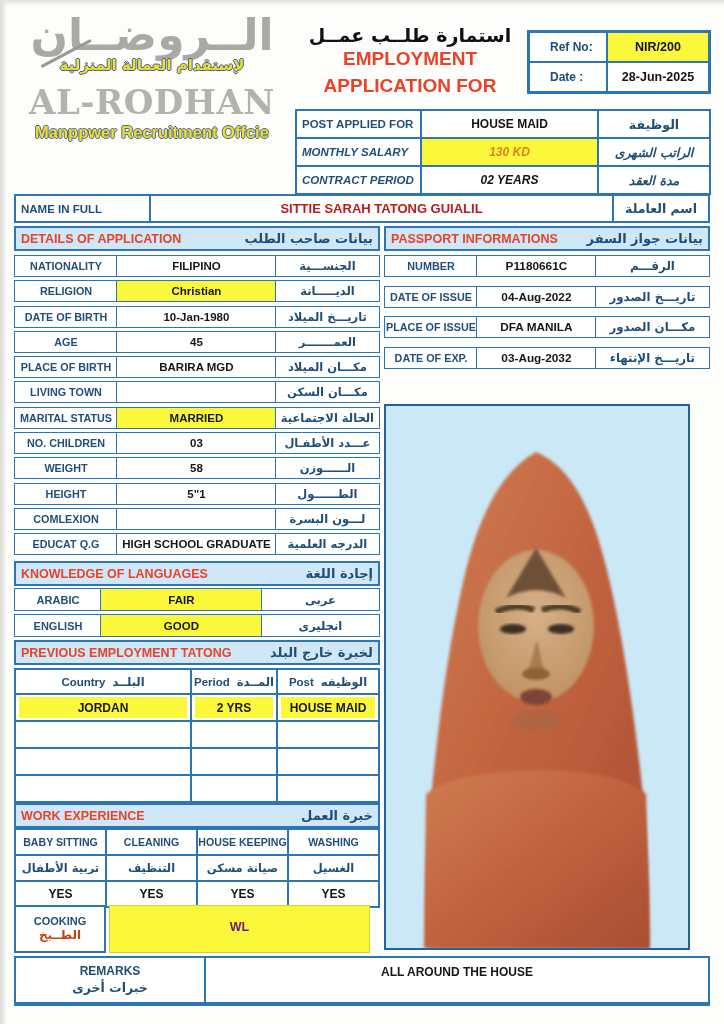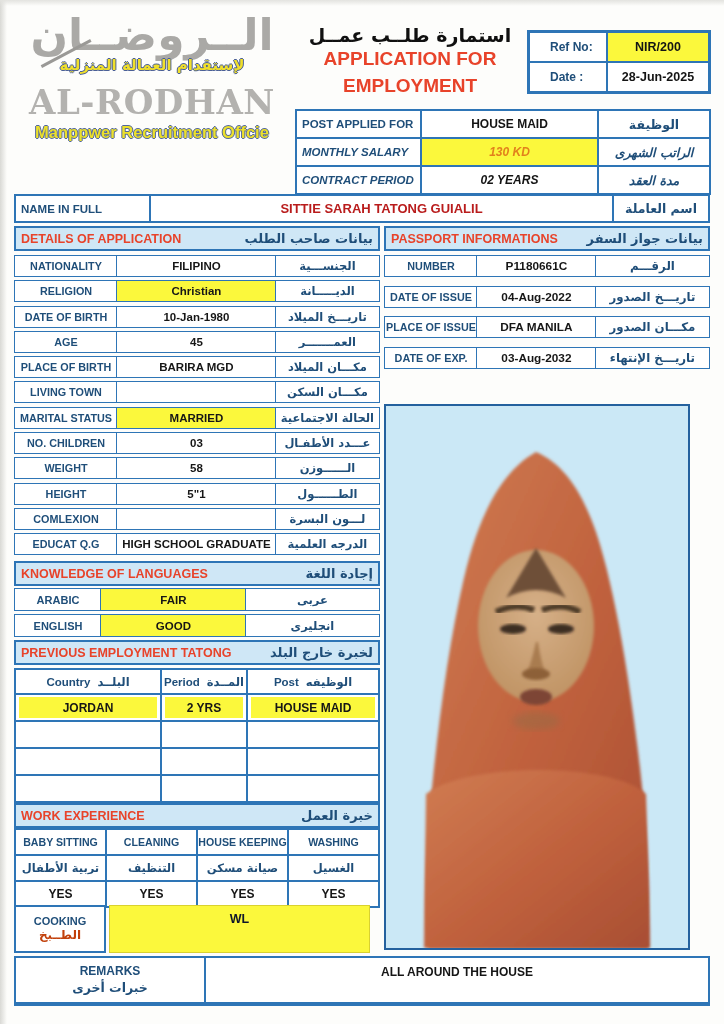--- a/index.html
+++ b/index.html
@@ -82,32 +82,32 @@
            display:flex; align-items:center; justify-content:center; }
   .d-lbl { width:104px; font-size:10.8px; font-weight:bold; color:#1f4e79; }
   .d-val { width:160px; margin-left:-1.6px; font-size:11.5px; font-weight:bold; color:#161616; }
   .d-arb { flex:1; margin-left:-1.6px; font-family:"DejaVu Sans",sans-serif;
            font-size:11.5px; font-weight:bold; color:#1f4e79; }
 
   
   .lang-rows { position:absolute; left:14px; top:588px; width:366px; }
   .lrow { display:flex; height:23px; margin-bottom:3px; }
   .l-lbl { width:88px; font-size:11px; font-weight:bold; color:#1f4e79; }
-  .l-val { width:146px; margin-left:-1.6px; font-size:11.5px; font-weight:bold; color:#161616; }
+  .l-val { width:162px; margin-left:-1.6px; font-size:11.5px; font-weight:bold; color:#161616; }
   .l-arb { flex:1; margin-left:-1.6px; font-family:"DejaVu Sans",sans-serif;
            font-size:11.5px; font-weight:bold; color:#1f4e79; }
 
   
   .prev-table { position:absolute; left:14px; top:668px; width:366px; background:#fff;
            border:2.5px solid #2e75b6; box-sizing:border-box; }
   .pv-hrow { display:flex; height:23px; border-bottom:2px solid #2e75b6; }
   .pv-h { display:flex; align-items:center; justify-content:center; gap:7px;
            font-size:11.5px; font-weight:bold; color:#1f4e79; box-sizing:border-box; }
   .pv-h .ar { font-size:11.5px; }
-  .c1 { width:146px; border-right:2px solid #2e75b6; }
+  .c1 { width:176px; border-right:2px solid #2e75b6; }
   .c2 { width:86px;  border-right:2px solid #2e75b6; }
   .c3 { flex:1; }
   .pv-row { display:flex; height:25px; border-bottom:2px solid #2e75b6; }
   .pv-row:last-child { border-bottom:none; }
   .pv-cell { position:relative; box-sizing:border-box; }
   .pv-fill { position:absolute; left:3px; right:3px; top:2px; bottom:2px;
            display:flex; align-items:center; justify-content:center;
            font-size:12px; font-weight:bold; color:#161616; }
 
   
@@ -123,21 +123,21 @@
   .wt-yes { font-size:12px; font-weight:bold; color:#161616; }
 
   .cooking-row { position:absolute; left:14px; top:905px; width:366px; height:48px; display:flex; }
   .ck-lbl { width:92px; border:2px solid #2e75b6; box-sizing:border-box; background:#fff;
            display:flex; flex-direction:column; align-items:center; justify-content:center;
            line-height:1.25; }
   .ck-en { font-size:11px; font-weight:bold; color:#1f4e79; }
   .ck-ar { font-family:"DejaVu Sans",sans-serif; font-size:12px; font-weight:bold; color:#c2410c; }
   .ck-val { flex:1; margin-left:3px; margin-right:10px; background:#fbf83c;
            border:1px solid #d9d12f; display:flex; justify-content:center;
-           padding-top:6px; font-size:12.5px; font-weight:bold; color:#0f172a; }
+           padding-top:14px; font-size:12.5px; font-weight:bold; color:#701a75; }
 
   
   .passport-rows { position:absolute; left:384px; top:255px; width:326px; }
   .prow { display:flex; height:22px; margin-bottom:8.5px;justify-content:center; }
   .p-lbl { width:94px; font-size:10.8px; font-weight:bold; color:#1f4e79; }
   .p-val { width:120px; margin-left:-1.6px; font-size:11.8px; font-weight:bold; color:#161616; }
   .p-arb { flex:1; margin-left:-1.6px; font-family:"DejaVu Sans",sans-serif;
            font-size:11.8px; font-weight:bold; color:#1f4e79; }
 
   .photo-box { position:absolute; left:384px; top:404px; width:306px; height:546px;
@@ -165,22 +165,22 @@
   <div class="logo-block">
     <div class="logo-ar">الــروضــان</div>
     <div class="logo-flourish"></div>
     <div class="logo-sub">لإستقدام العمالة المنزلية</div>
     <div class="logo-en">AL-RODHAN</div>
     <div class="logo-tag">Manppwer Recruitment Offcie</div>
   </div>
 
   <div class="title-block">
     <div class="title-ar">استمارة طلــب عمــل</div>
+    <div class="title-en">EMPLOYMENT</div>
     <div class="title-en">APPLICATION FOR</div>
-    <div class="title-en">EMPLOYMENT</div>
   </div>
 
   <div class="ref-box">
     <div class="ref-row">
       <div class="ref-lbl">Ref No:</div>
       <div class="ref-val hl">NIR/200</div>
     </div>
     <div class="ref-row">
       <div class="ref-lbl">Date :</div>
       <div class="ref-val">28-Jun-2025</div>

